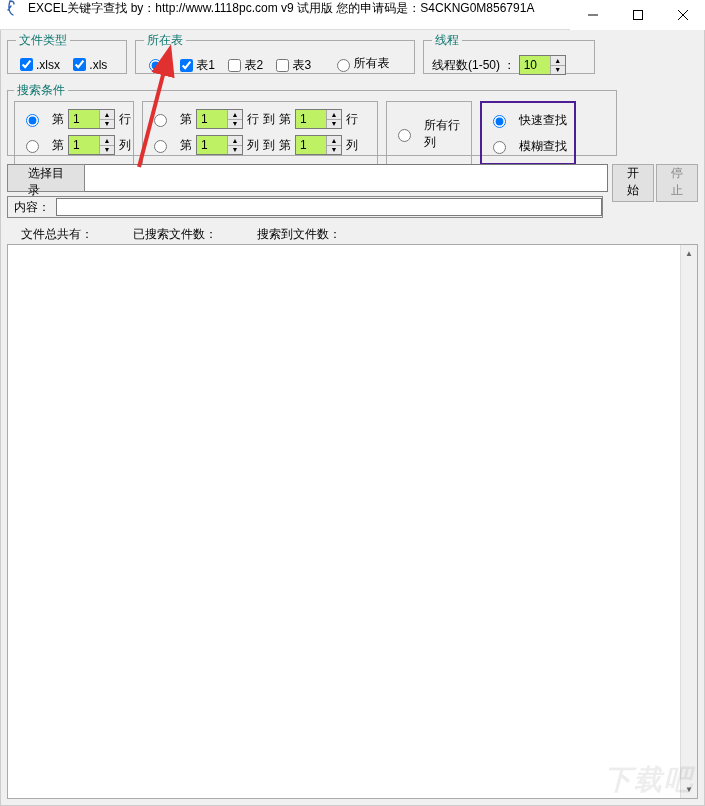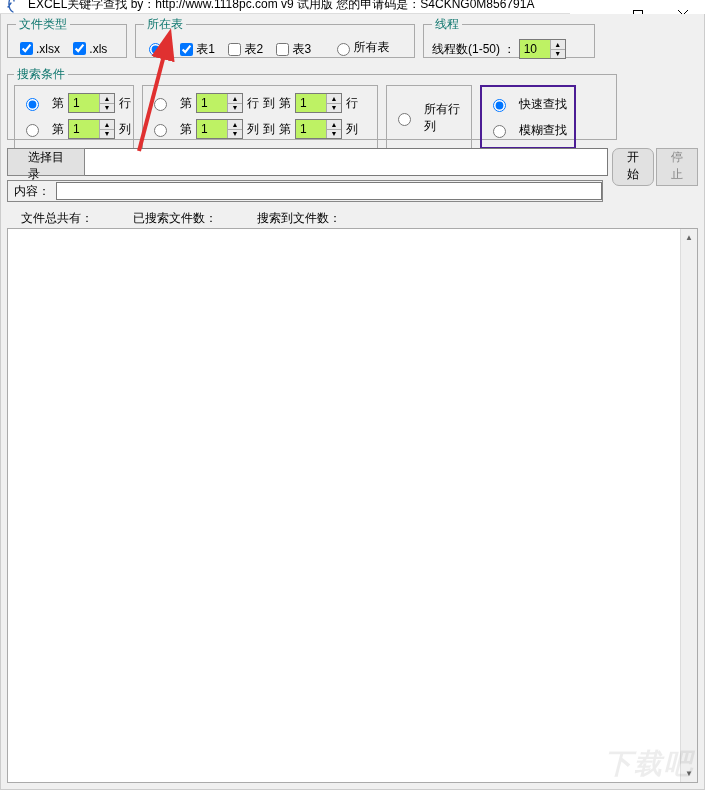--- a/index.html
+++ b/index.html
@@ -7,25 +7,25 @@
     margin: 0;
     font-family: "Microsoft YaHei", "SimSun", Arial, sans-serif;
     font-size: 12px;
     background: #fff;
     width: 705px;
     height: 806px;
     overflow: hidden;
     position: relative;
   }
   .titlebar {
-    height: 14px;
+    height: 30px;
     background: #fff;
     border-bottom: 1px solid #ddd;
     display: flex;
-    align-items: flex-end;
+    align-items: flex-start;
     padding-left: 6px;
   }
   .titlebar .icon { width: 16px; height: 16px; margin-right: 6px; }
   .titlebar .title { flex: 1; color: #000; white-space: nowrap; overflow: hidden; }
   .winbtns { display: flex; height: 100%; }
   .winbtn {
     width: 45px; height: 30px; display: flex; align-items: center; justify-content: center;
     background: #fff; cursor: default;
   }
   .winbtn svg { width: 10px; height: 10px; }
@@ -301,21 +301,21 @@
         </div>
       </div>
     </div>
   </fieldset>
 
   <div style="position:absolute; left:6px; top:134px; right:6px; display:flex; align-items:stretch; gap:0;">
     <div class="btn" style="height:28px; width:78px; border:1px solid #888;">
         <span>选择目录</span>
       </div>
     <input class="textinput" style="flex: 1 1 0%; height: 28px; border-left: none;" value="">
-    <div class="btn" style="height:38px; width:42px; margin-left:4px;border-radius:7px;">
+    <div class="btn" style="height:38px; width:42px; margin-left:4px;">
         <span>开始</span>
       </div>
     <div class="btn disabled" style="height:38px; width:42px; margin-left:2px;">
         <span>停止</span>
       </div>
   </div>
 
   <div style="position:absolute; left:6px; top:166px; width:596px; display:flex; align-items:center; border:1px solid #888; height:22px; background:#f0f0f0;">
     <span style="padding:0 6px;">内容：</span>
     <input class="textinput" style="flex: 1 1 0%; height: 18px; border: 1px solid rgb(122, 122, 122);" value="">

